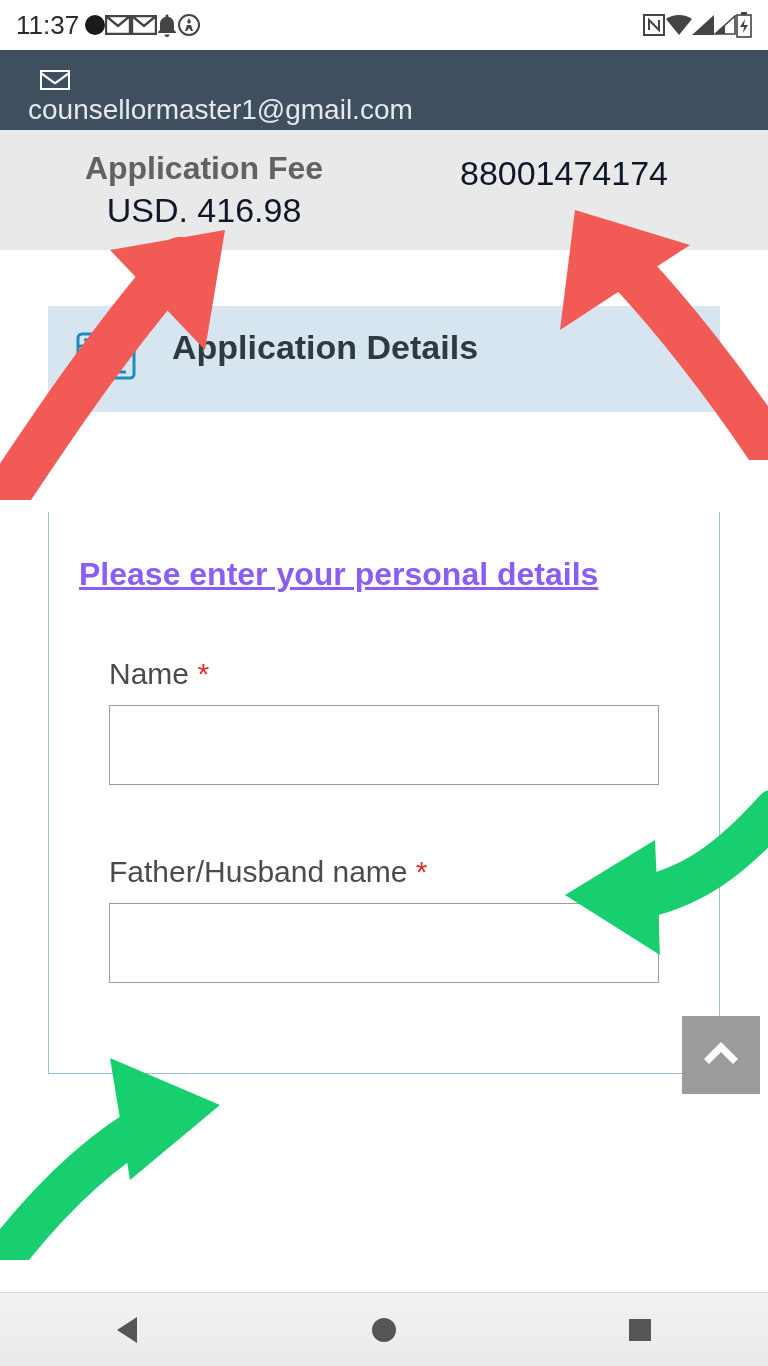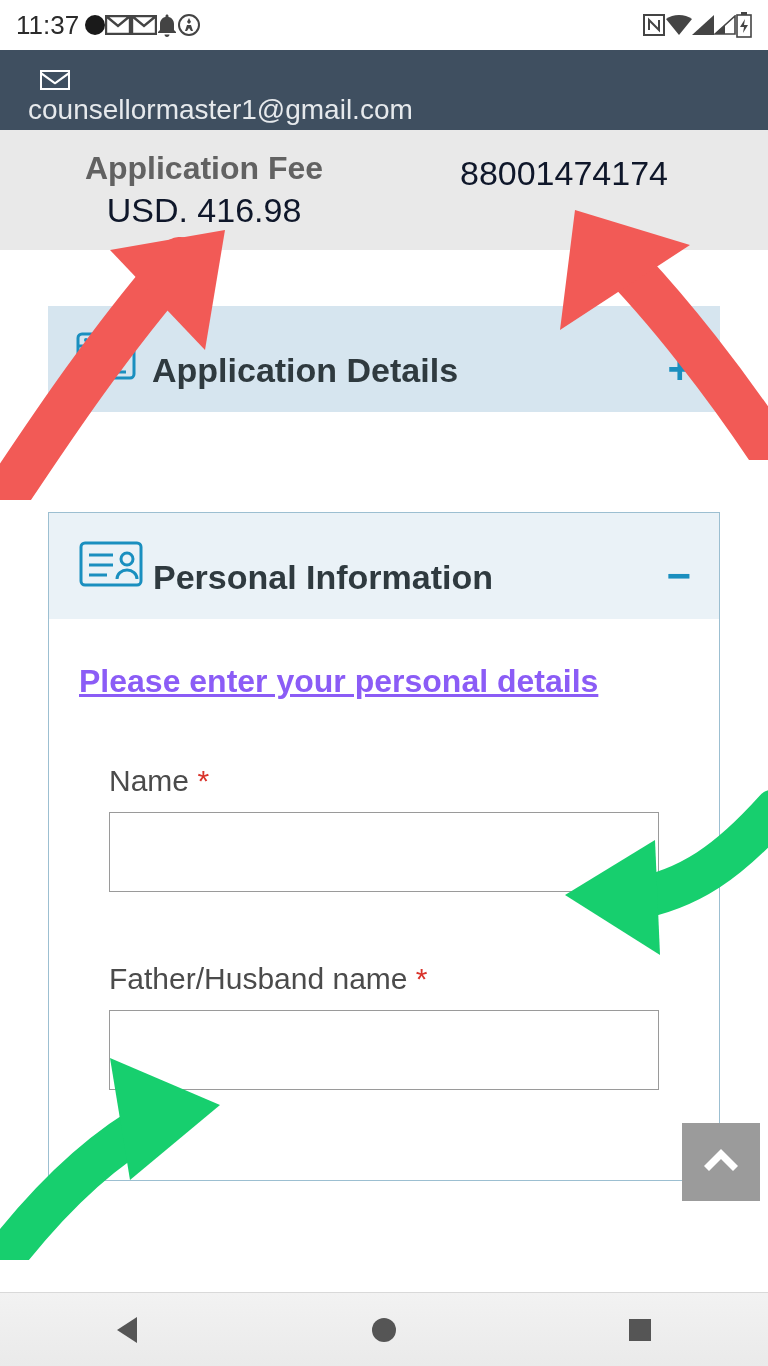--- a/index.html
+++ b/index.html
@@ -16,21 +16,21 @@
   .header-left { display:flex; flex-direction:column; gap:2px; }
   .header-email { font-size:28px; color:#e6e9ec; }
   .header-right { display:flex; align-items:center; gap:12px; font-size:30px; }
   
   .info-strip { background:#e9e9e9; display:flex; padding:20px 24px 20px 24px; }
   .info-col { flex:1; text-align:center; }
   .info-label { font-size:32px; font-weight:700; color:#626262; }
   .info-value { font-size:34px; color:#0f172a; margin-top:4px; }
   
   .content { padding:30px 48px 0 48px; position:relative; }
-  .panel-header { background:#d6e5ef; display:flex; align-items:flex-end; padding:22px 28px; gap:8px; }
+  .panel-header { background:#d6e5ef; display:flex; align-items:flex-start; padding:22px 28px; gap:28px; }
   .panel-header.light { background:#eaf2f7; border:1px solid #9cbfd1; border-bottom:none; }
   .panel-title { font-size:34px; font-weight:600; color:#2f3a3f; flex:1; }
   .panel-toggle { font-size:42px; font-weight:700; color:#1a8fbf; line-height:1; }
   .panel-body { border:1px solid #9cbfd1; border-top:none; padding:40px 30px 60px 30px; }
   .instr { font-size:32px; font-weight:700; color:#8b5cf6; text-decoration:underline; line-height:1.4; margin-bottom:60px; }
   .form-group { margin:0 30px 70px 30px; }
   .form-label { font-size:30px; font-weight:400; color:#4b4b4b; margin-bottom:14px; display:block; }
   .req { color:#d9342b; }
   .text-input { width:100%; height:80px; border:1px solid #9a9a9a; font-size:26px; padding:0 12px; background:#fff; }
   
@@ -147,34 +147,20 @@
             <line x1="28" y1="44" x2="50" y2="44" stroke="#1a8fbf" stroke-width="3"></line>
           </svg>
       </span>
       <span class="panel-title">Application Details</span>
       <span class="panel-toggle">+</span>
     </div>
 
     <div class="spacer"></div>
     <div class="spacer"></div>
 
-    <div class="panel-header light">
-      <span class="person-icon">
-        <svg viewBox="0 0 68 58">
-            <rect x="4" y="8" width="60" height="42" rx="4" fill="none" stroke="#1a8fbf" stroke-width="3"></rect>
-            <line x1="12" y1="20" x2="36" y2="20" stroke="#1a8fbf" stroke-width="3"></line>
-            <line x1="12" y1="30" x2="36" y2="30" stroke="#1a8fbf" stroke-width="3"></line>
-            <line x1="12" y1="40" x2="30" y2="40" stroke="#1a8fbf" stroke-width="3"></line>
-            <circle cx="50" cy="24" r="6" fill="none" stroke="#1a8fbf" stroke-width="3"></circle>
-            <path d="M40 44c0-5 4.5-9 10-9s10 4 10 9" fill="none" stroke="#1a8fbf" stroke-width="3"></path>
-          </svg>
-      </span>
-      <span class="panel-title">Personal Information</span>
-      <span class="panel-toggle">−</span>
-    </div>
 
     <div class="panel-body">
       <p class="instr">Please enter your personal details</p>
 
       <div class="form-group">
         <label class="form-label">
           <span>Name</span>
           <span class="req">*</span>
         </label>
         <input type="text" class="text-input" style="">

